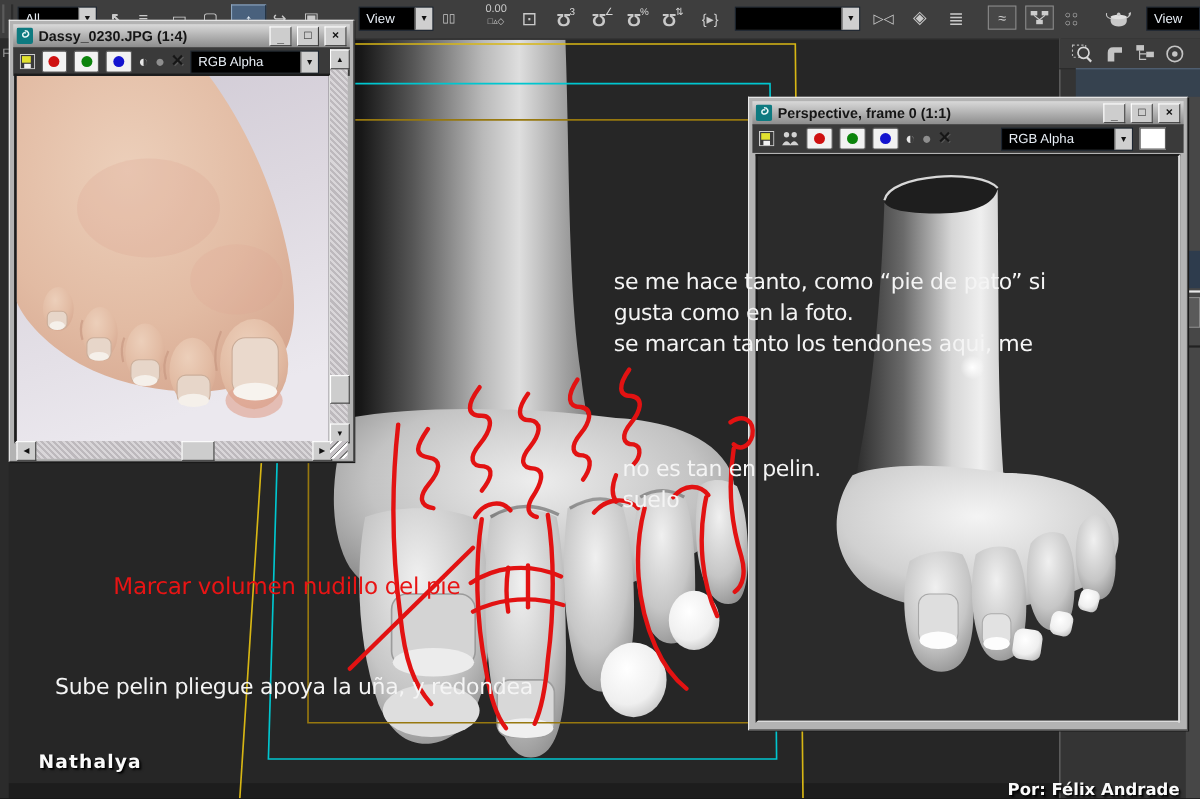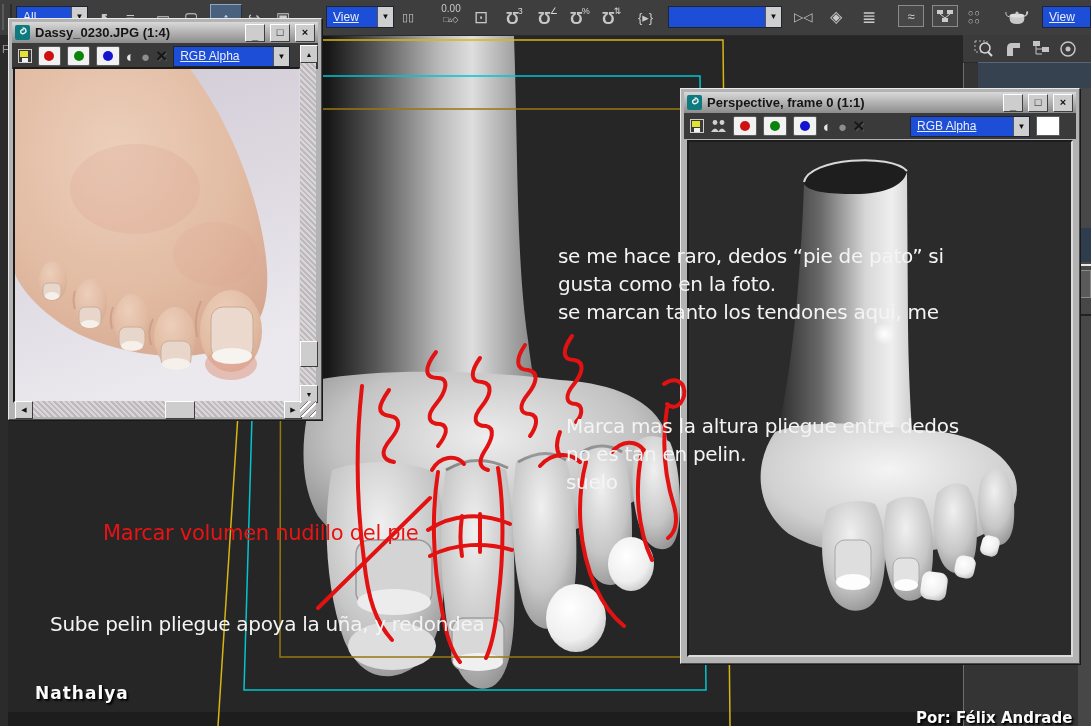--- a/index.html
+++ b/index.html
@@ -6,22 +6,22 @@
   #stage{position:relative;width:1091px;height:726px;overflow:hidden;background:#262626;
          font-family:"Liberation Sans",sans-serif;-webkit-font-smoothing:none;}
   
   .topbar{position:absolute;left:0;top:0;width:1091px;height:35px;background:#3e3e3e;
           border-bottom:1px solid #2a2a2a;z-index:2;}
   .tbi{position:absolute;top:5px;height:24px;display:flex;align-items:center;justify-content:center;
        color:#c9c9c9;font-size:15px;line-height:1;cursor:default;}
   .grip{position:absolute;left:2px;top:4px;width:6px;height:26px;
         border-left:2px solid #5a5a5a;border-right:2px solid #2c2c2c;}
   .dd{display:flex;align-items:stretch;height:20px;border:1px solid #1c2531;}
-  .dd .field{background:#1d4ed8;color:#e8eef5;font-size:12px;padding:2px 6px;flex:1;
-             display:flex;align-items:center;overflow:hidden;white-space:nowrap;text-decoration:underline;}
+  .dd .field{background:#000000;color:#e8eef5;font-size:12px;padding:2px 6px;flex:1;
+             display:flex;align-items:center;overflow:hidden;white-space:nowrap;}
   .dd .btn{width:15px;background:#cfcfcf;border-left:1px solid #555;color:#111;
            display:flex;align-items:center;justify-content:center;font-size:8px;}
   .upbtn{position:absolute;left:210px;top:4px;width:30px;height:26px;background:#49617d;
          border-top:1px solid #8ea6bf;border-left:1px solid #8ea6bf;
          border-right:1px solid #22303f;border-bottom:1px solid #22303f;
          color:#e4edf6;display:flex;align-items:center;justify-content:center;font-size:14px;}
   .magnet{display:inline-block;transform:rotate(180deg);font-weight:bold;font-size:16px;}
   .mk{font-size:9px;margin-left:-1px;margin-top:-12px;color:#d8d8d8;}
   .offsetw{position:absolute;left:432px;top:3px;width:38px;color:#c9c9c9;text-align:center;
            font-size:10px;line-height:11px;}
@@ -477,26 +477,25 @@
       <path d="M540,466 C552,452 570,452 580,462"></path>
       <path d="M612,452 C622,440 636,440 644,450"></path>
       <path d="M586,462 C576,500 578,548 596,588 C604,606 614,618 624,626"></path>
       <path d="M642,452 C634,490 638,530 652,560"></path>
       <path d="M664,384 C676,376 686,382 684,396 C681,406 673,410 667,404"></path>
       <path d="M667,408 C662,440 664,474 674,506 C678,520 676,532 668,538"></path>
     </g>
   </svg>
 
   <div class="note" style="left:558px;top:242px;">
-    <div>se me hace raro, dedos “pie de pato” si</div>
+    <div>se me hace tanto, como “pie de pato” si</div>
     <div>gusta como en la foto.</div>
     <div>se marcan tanto los tendones aqui, me</div>
   </div>
   <div class="note" style="left:566px;top:412px;">
-    <div>Marca mas la altura pliegue entre dedos</div>
     <div>no es tan en pelin.</div>
     <div>suelo</div>
   </div>
   <div class="note red" style="left:103px;top:494px;">Marcar volumen nudillo del pie</div>
   <div class="note" style="left:50px;top:610px;">Sube pelin pliegue apoya la uña, y redondea</div>
 
   <div class="credit" style="left:35px;top:683px;font-size:17px;letter-spacing:1px;">Nathalya</div>
   <div class="credit" style="left:916px;top:688px;font-size:15px;margin-top:21px;">Por: Félix Andrade</div>
 
 </div>

